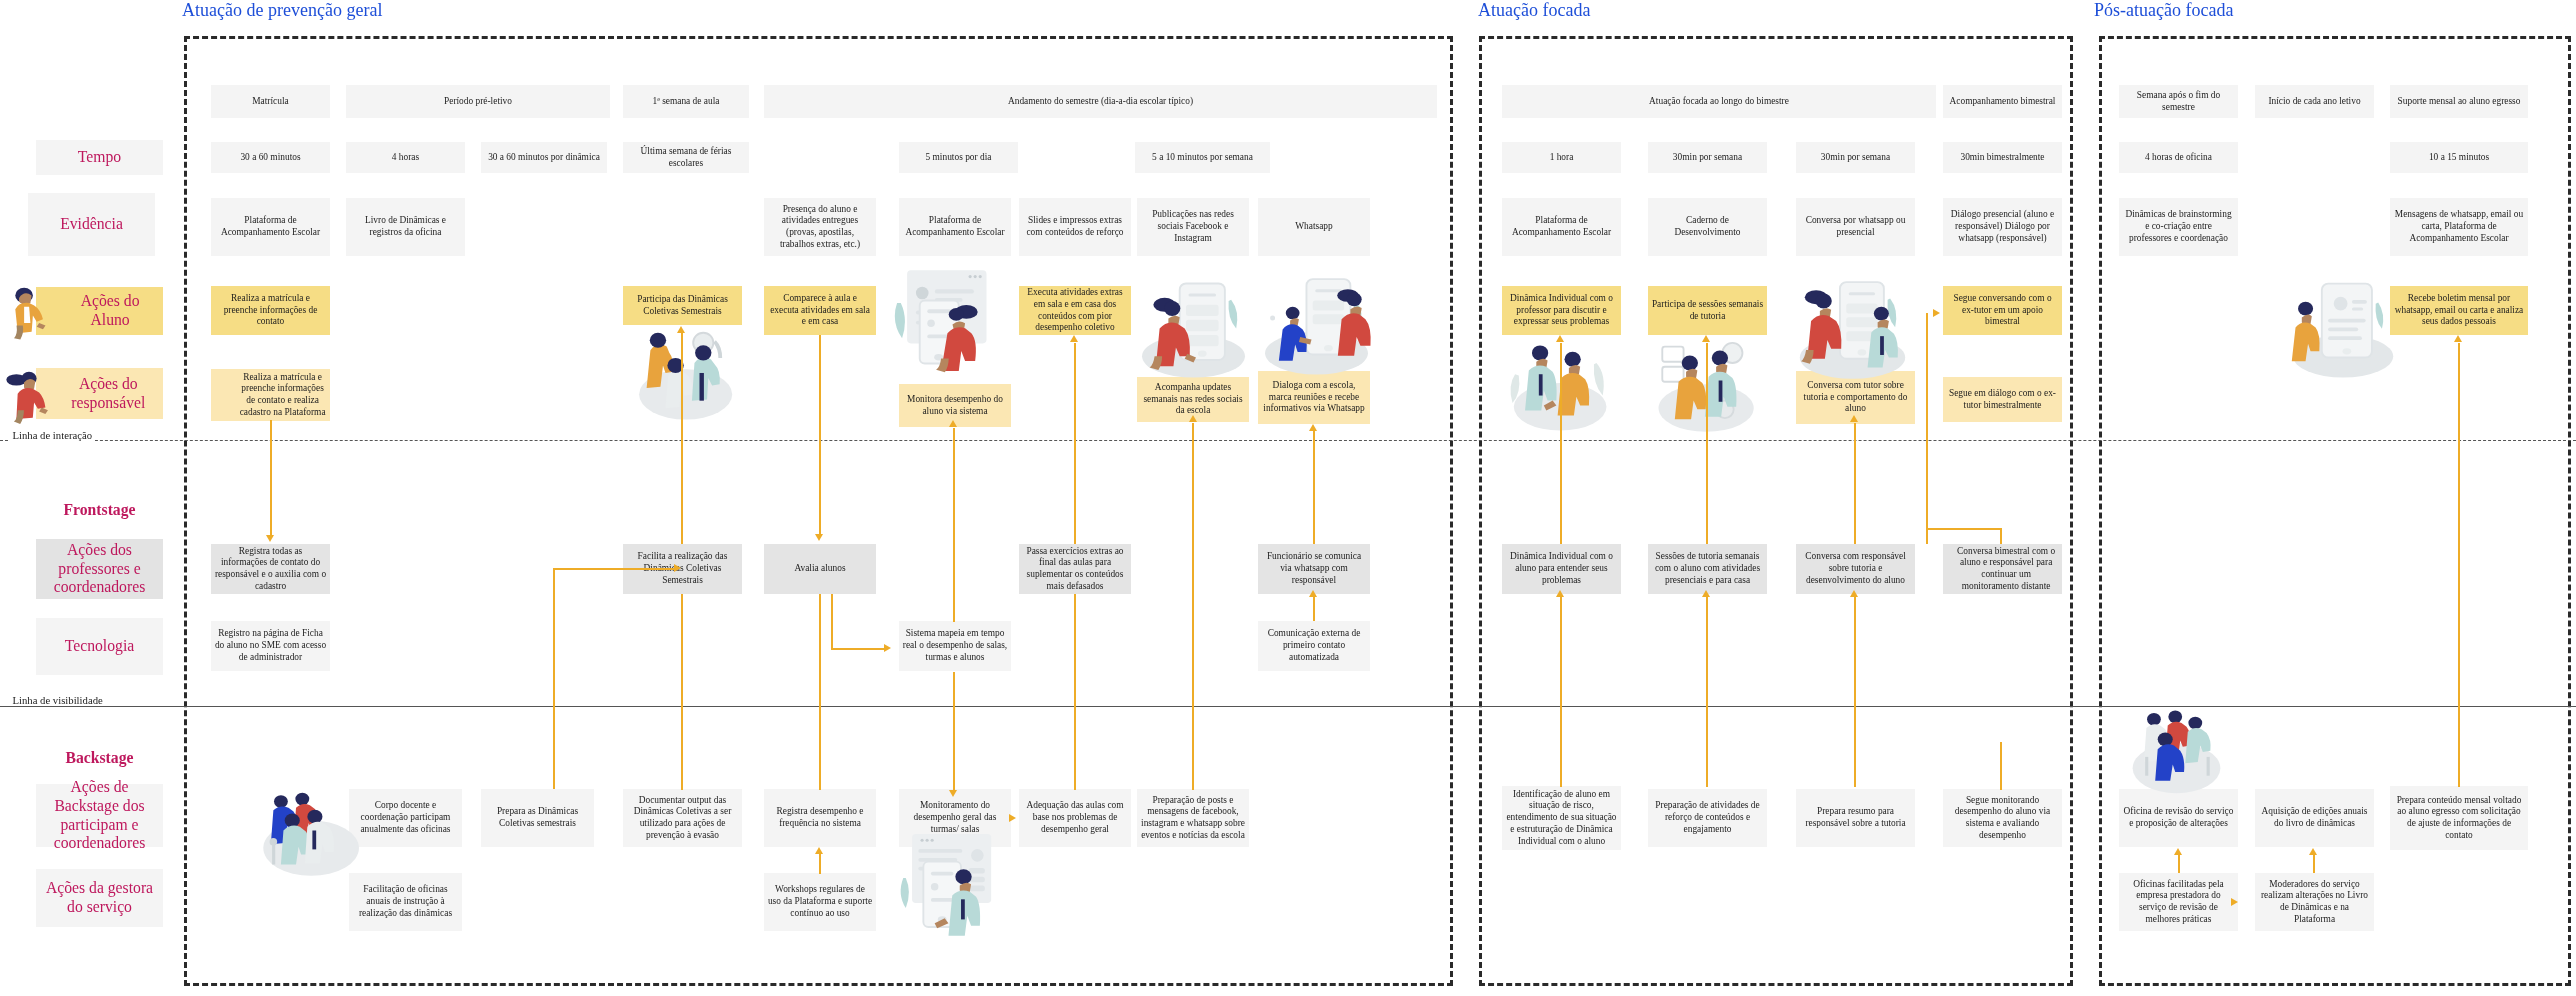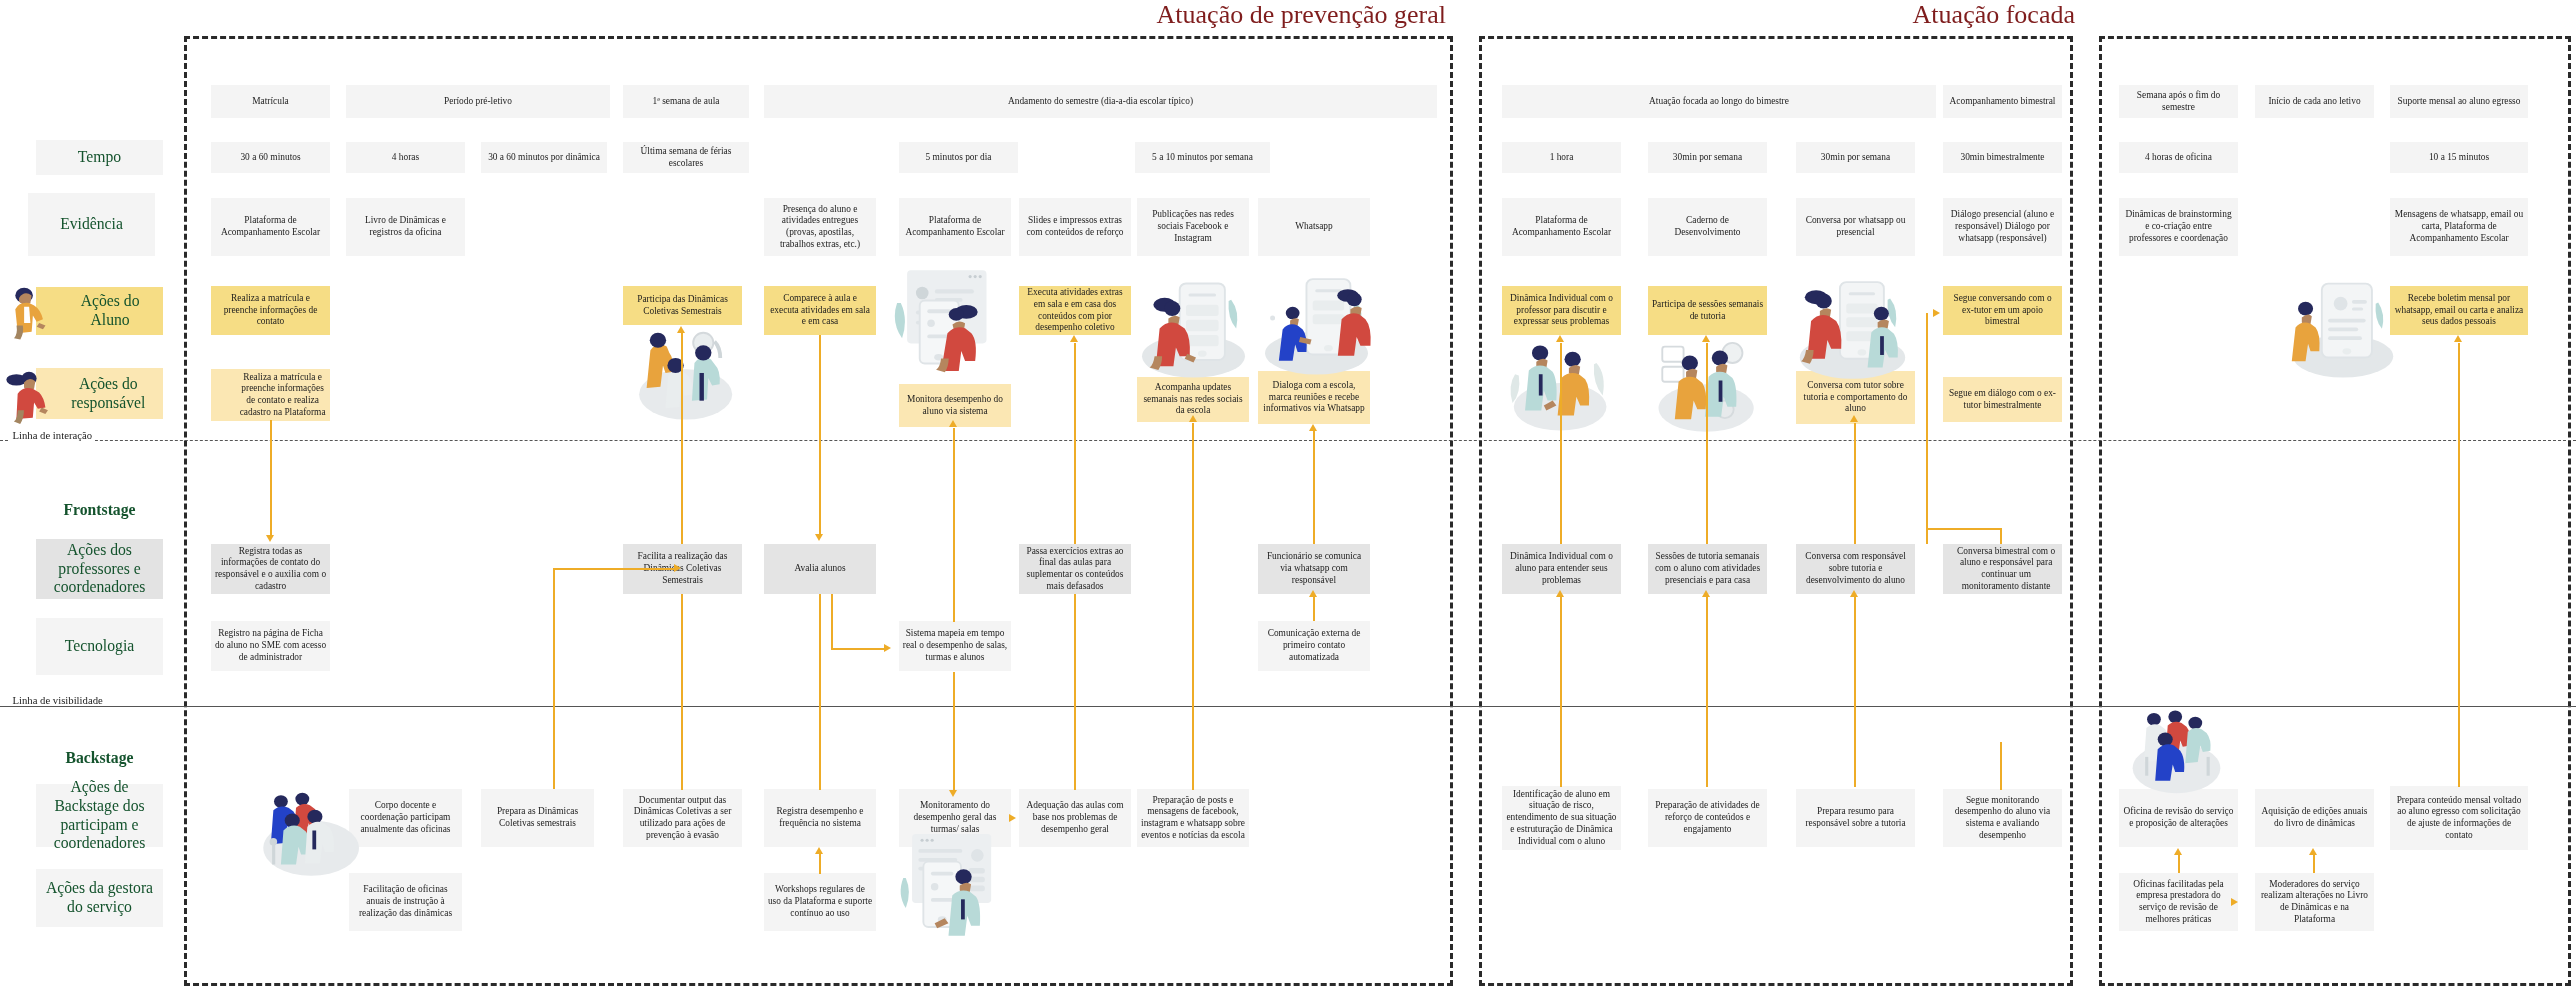--- a/index.html
+++ b/index.html
@@ -9,44 +9,44 @@
     font-family:"Liberation Serif", serif;
     color:#1d1d1d;
     overflow:hidden;
     position:relative;
   }
   .board{position:absolute;inset:0;}
 
   
   .sec-title{
     position:absolute;
-    font-size:26px;
+    font-size:18px;
     font-family:"Liberation Serif", serif;
-    color:#7f1d1d;
-    text-align:right;
+    color:#1d4ed8;
+    text-align:left;
     white-space:nowrap;
   }
 
   
   .sec-frame{
     position:absolute;
     border:3.1px dashed #2a2a2a;
     box-sizing:border-box;
     pointer-events:none;
   }
 
   
   .rowlabel{
     position:absolute;
     background:#f4f4f4;
     display:flex;align-items:center;justify-content:center;
     text-align:center;
     font-size:15.7px;
     font-family:"Liberation Serif", serif;
-    color:#14532d;
+    color:#be185d;
     box-sizing:border-box;
     padding:2.5px 3.8px;
     line-height:1.2;
   }
   .rowlabel.yellow{background:#f6dd85;}
   .rowlabel.yellow2{background:#fbe7b3;}
   .rowlabel.grey-d{background:#e3e3e3;}
   .rowlabel.plain{background:transparent;font-weight:bold;}
 
   
@@ -105,20 +105,21 @@
   
   .illus{position:absolute;pointer-events:none;}
 </style>
 </head>
 <body>
 
 <div class="board">
 
   <div class="sec-title" style="left:182px;top:0px;width:1264px;">Atuação de prevenção geral</div>
   <div class="sec-title" style="left:1478px;top:0px;width:597px;">Atuação focada</div>
+  <div class="sec-title" style="left:2094px;top:0px;width:478px;">Pós-atuação focada</div>
 
   <div class="sec-frame" style="left:184px;top:36px;width:1269px;height:950px;"></div>
   <div class="sec-frame" style="left:1479px;top:36px;width:594px;height:950px;"></div>
   <div class="sec-frame" style="left:2099px;top:36px;width:472px;height:950px;"></div>
 
   <div class="rowlabel" style="left:36px;top:140px;width:127px;height:35px;">Tempo</div>
   <div class="rowlabel" style="left:28px;top:193px;width:127px;height:63px;">Evidência</div>
   <div class="rowlabel yellow" style="left:36px;top:287px;width:127px;height:48px;padding-left:25px;">Ações do Aluno</div>
   <div class="rowlabel yellow2" style="left:36px;top:368px;width:127px;height:51px;padding-left:21.4px;">Ações do responsável</div>
   <div class="rowlabel plain" style="left:36px;top:500px;width:127px;height:21.4px;">Frontstage</div>

